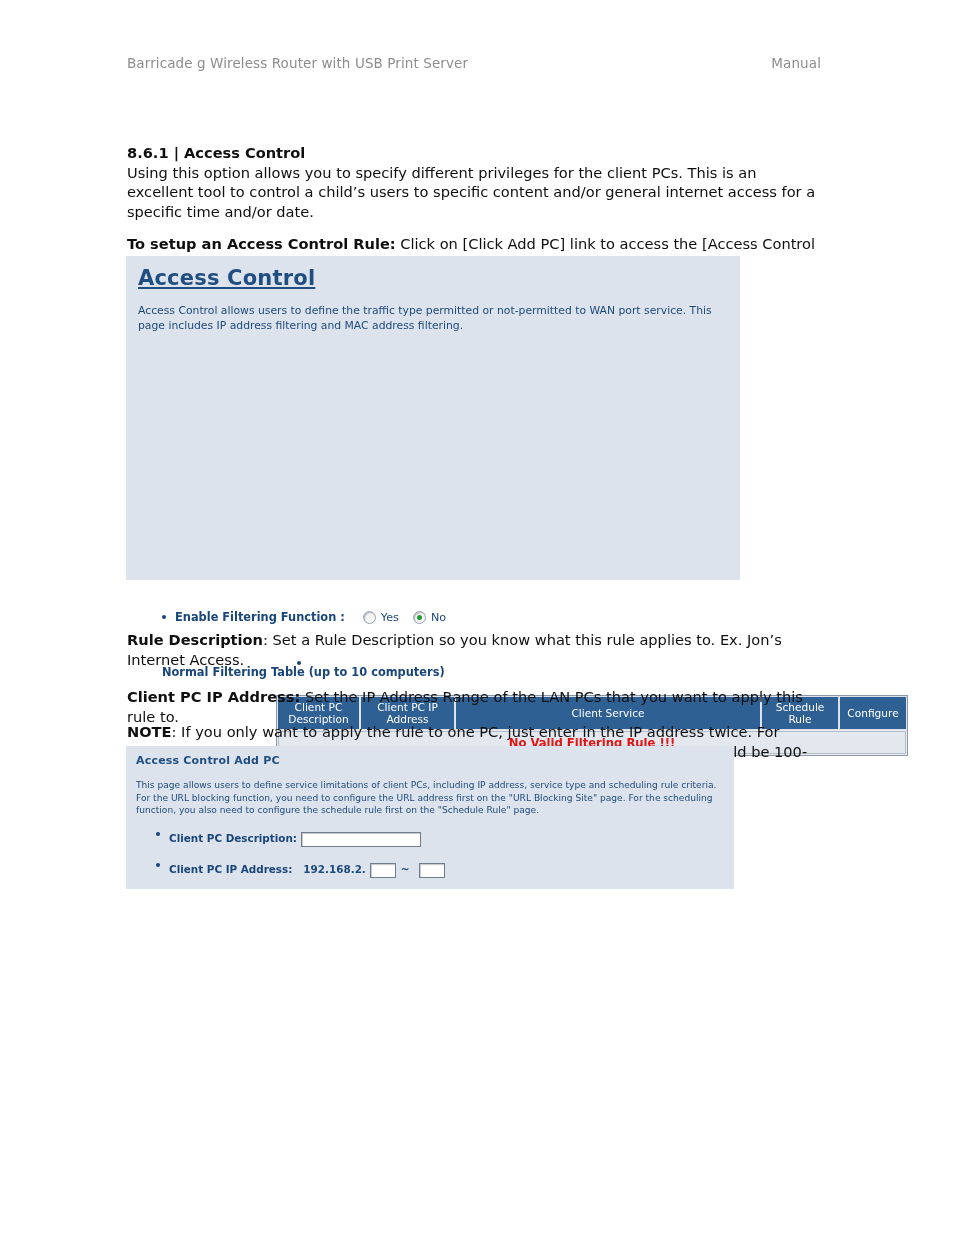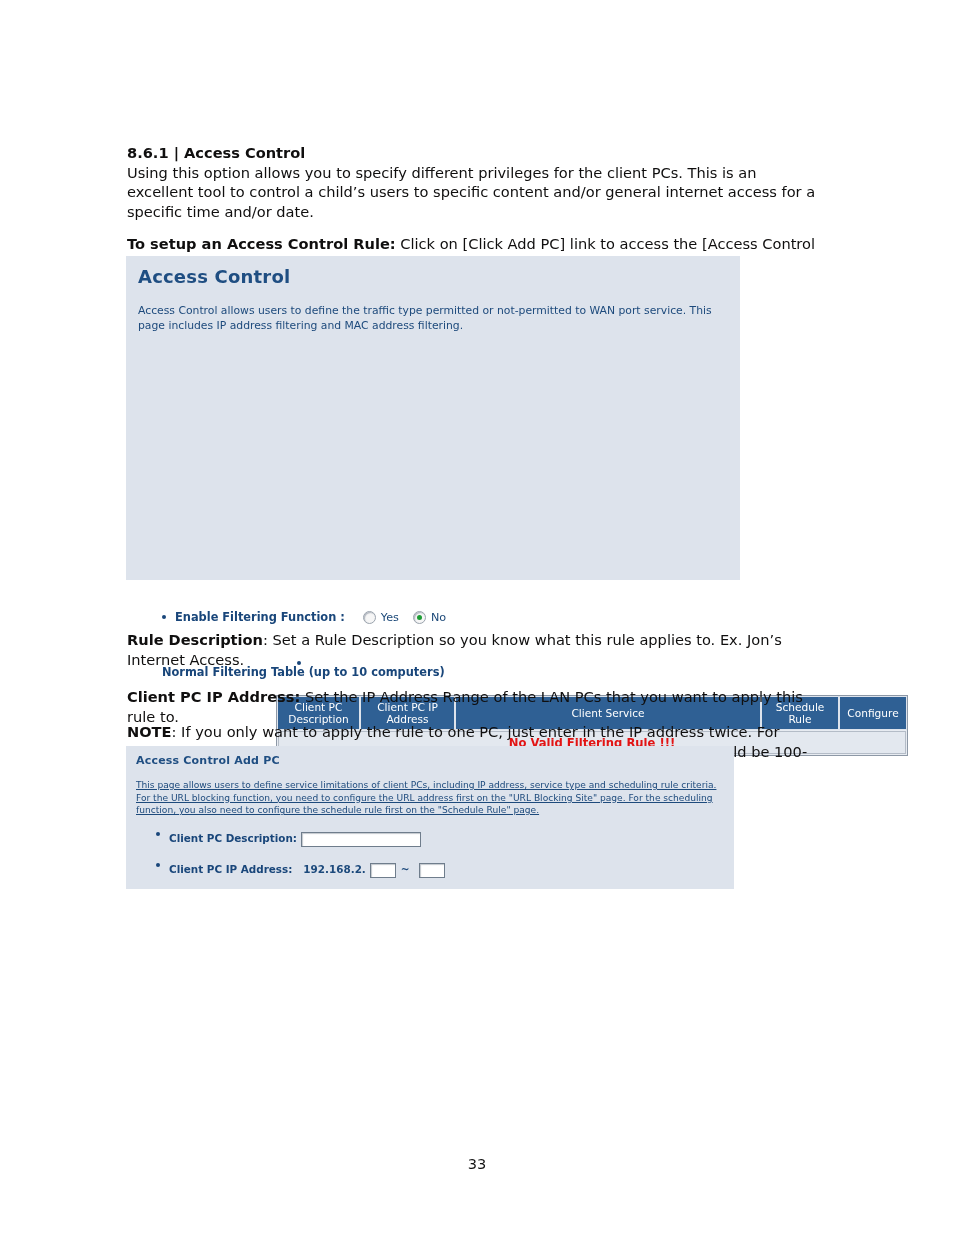--- a/index.html
+++ b/index.html
@@ -77,21 +77,22 @@
   
   #panel-access-control {
     left: 126px;
     top: 256px;
     width: 614px;
     height: 324px;
   }
   #panel-access-control .panel-title {
     position: absolute;
     left: 12px; top: 10px;
-    font-size: 18px;
+    font-size: 21px;
+    text-decoration: underline;
   }
   #panel-access-control .panel-desc {
     position: absolute;
     left: 12px; top: 47px;
     width: 590px;
     font-size: 10.8px;
     line-height: 15px;
   }
   .bullet-row {
     position: absolute;
@@ -239,21 +240,20 @@
     position: absolute;
     left: 10px; top: 8px;
     font-size: 11px;
   }
   #panel-add-pc .panel-desc {
     position: absolute;
     left: 10px; top: 33px;
     width: 588px;
     font-size: 9.1px;
     line-height: 12.6px;
-    text-decoration: underline;
   }
   .addpc-field {
     position: absolute;
     display: flex;
     align-items: flex-start;
     color: #19467a;
     font-weight: bold;
     font-size: 10.4px;
   }
   #addpc-desc-row { left: 30px; top: 86px; }
@@ -280,20 +280,24 @@
     text-align: center;
     font-size: 14.6px;
     color: #111;
   }
 </style>
 </head>
 <body>
 
 <div class="page">
 
+  <div class="runhead">
+    <span>Barricade g Wireless Router with USB Print Server</span>
+    <span>Manual</span>
+  </div>
 
   <div class="body-text blk1">
     <div class="sec-title">8.6.1 | Access Control</div>
     <div>Using this option allows you to specify different privileges for the client PCs. This is an excellent tool to control a child’s users to specific content and/or general internet access for a specific time and/or date.</div>
   </div>
 
   <div class="body-text blk2">
     <b>To setup an Access Control Rule:</b><span> Click on [Click Add PC] link to access the [Access Control Add PC] configuration page.</span>
   </div>
 
@@ -385,15 +389,14 @@
     <div class="addpc-field" id="addpc-ip-row">
       <span class="bullet-dot"></span>
       <span>Client PC IP Address:</span>
       <span class="ip-prefix">192.168.2.</span>
       <input class="txt-input" id="input-ip-start" type="text" value="" style="">
       <span class="ip-dash">~</span>
       <input class="txt-input" id="input-ip-end" type="text" value="" style="">
     </div>
   </div>
 
-  <div class="page-number">33</div>
 
 </div>
 
 </body></html>

